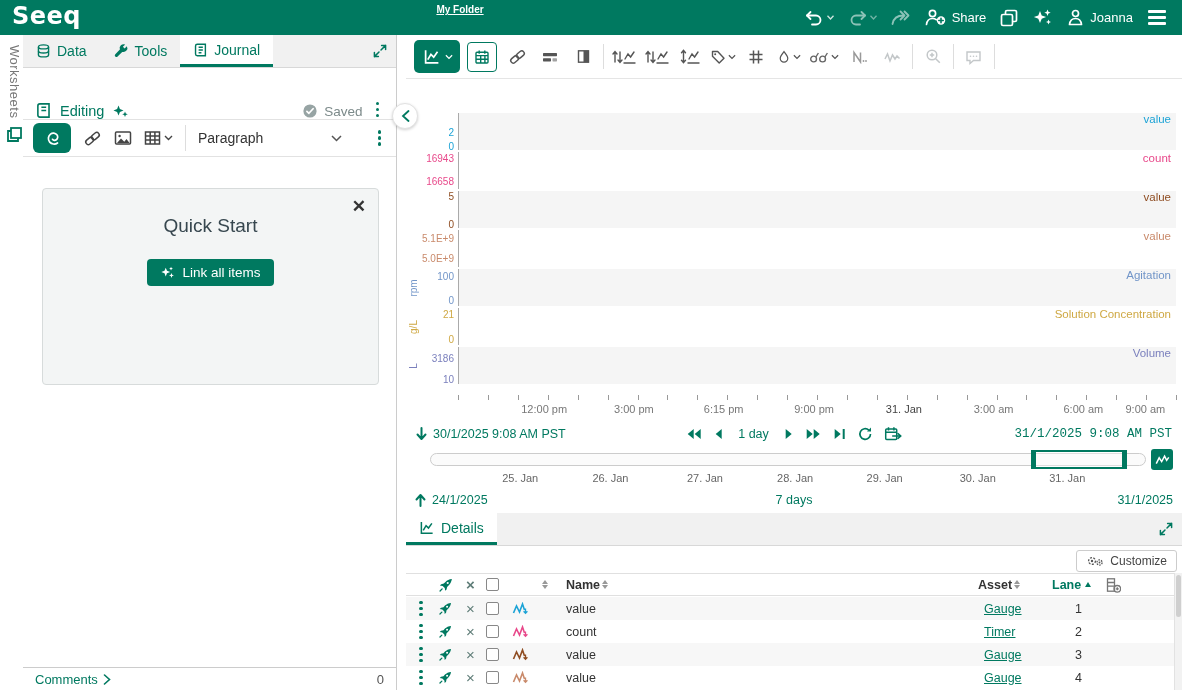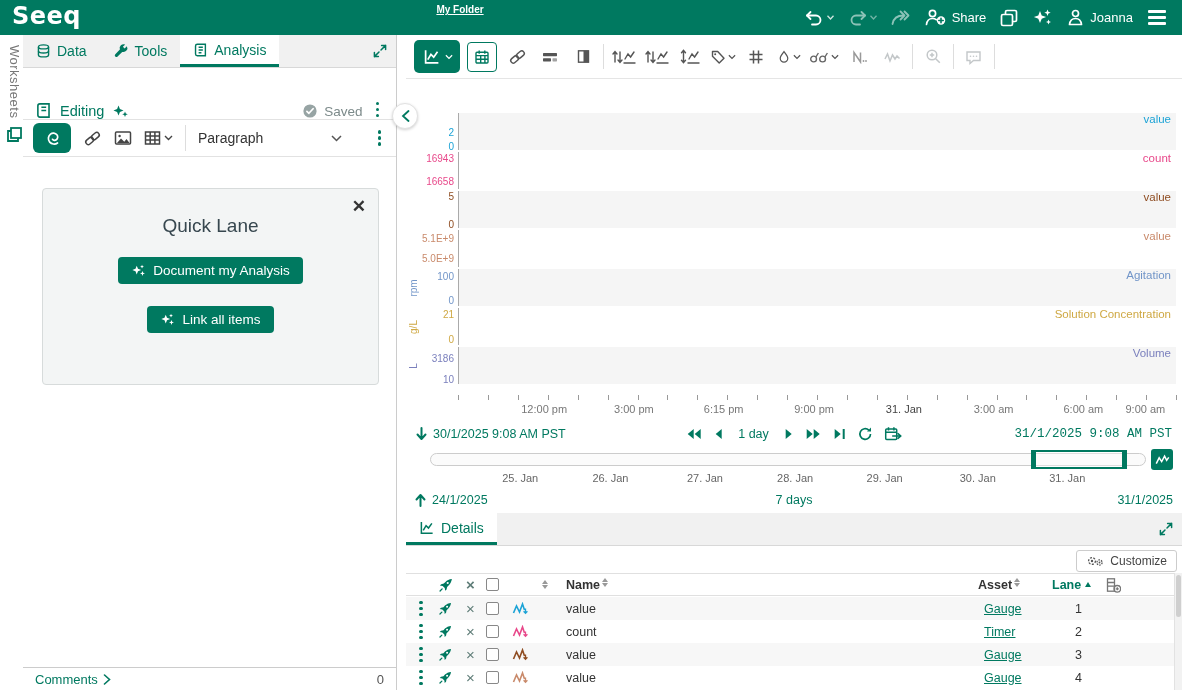--- a/index.html
+++ b/index.html
@@ -98,21 +98,21 @@
   .range-center{position:absolute;left:50%;transform:translateX(-50%);}
   .range-end{margin-left:auto;}
 
   
   .details{position:absolute;top:478px;left:0;right:0;bottom:0;background:#fff;}
   .customize{position:absolute;top:37px;right:5px;display:flex;align-items:center;gap:6px;border:1px solid #ccc;border-radius:3px;background:#fff;padding:3px 9px;font-size:12px;color:#444;cursor:pointer;}
   .dgrid{display:grid;grid-template-columns:24px 26px 22px 26px 30px 24px 1fr 74px 53px 40px 37px;align-items:center;height:23px;padding-left:8px;font-size:12.5px;color:#333;}
   .dhead{position:absolute;top:60px;left:0;right:0;border-top:1px solid #e0e0e0;border-bottom:1px solid #e0e0e0;font-weight:700;font-size:12.5px;}
   .drows{position:absolute;top:84px;left:0;right:0;}
   .drow:nth-child(odd){background:#f7f7f7;}
-  .cell{display:flex;align-items:flex-start;gap:2px;}
+  .cell{display:flex;align-items:center;gap:2px;}
   .xmark{color:#5f7d78;font-size:15px;line-height:1;cursor:pointer;padding:0 2px;}
   .cbx{width:13px;height:13px;border:1.5px solid #888;border-radius:2px;background:#fff;cursor:pointer;}
   .sort-pair{display:inline-flex;flex-direction:column;align-items:center;gap:1.5px;cursor:pointer;}
   .tri-up{width:0;height:0;border-left:3.5px solid transparent;border-right:3.5px solid transparent;border-bottom:4.5px solid #999;}
   .tri-down{width:0;height:0;border-left:3.5px solid transparent;border-right:3.5px solid transparent;border-top:4.5px solid #999;}
   .tri-up.teal{border-bottom:5px solid #007960;}
   .lane-col-head{color:#007960;display:flex;align-items:center;gap:4px;font-weight:700;}
   .asset-link{color:#007960;text-decoration:underline;font-size:12.5px;}
   .lane-num{justify-content:center;display:flex;}
   .dscroll{position:absolute;top:60px;right:0;bottom:0;width:8px;background:#f2f2f2;border-left:1px solid #e2e2e2;}
@@ -218,21 +218,21 @@
         <svg width="16" height="16" viewBox="0 0 16 16" fill="#007960">
             <path d="M13.9 3.2 11.6 5.5 9.9 3.8l2.3-2.3a4 4 0 0 0-5.3 5.1L2.3 11.2a1.6 1.6 0 1 0 2.3 2.3l4.6-4.6a4 4 0 0 0 4.7-5.7z"></path>
           </svg>
         <span>Tools</span>
       </div>
       <div class="tab active">
         <svg width="15" height="16" viewBox="0 0 16 16" fill="none" stroke="#007960" stroke-width="1.5">
             <path d="M4.6 1.8h8.6v12.4H4.6A1.9 1.9 0 0 1 2.7 12.3V3.7a1.9 1.9 0 0 1 1.9-1.9z"></path>
             <path d="M6 5h4.5M6 8h4.5M6 11h3"></path>
           </svg>
-        <span>Analysis</span>
+        <span>Journal</span>
       </div>
       <span class="expand-btn">
         <svg width="14" height="14" viewBox="0 0 14 14" fill="none" stroke="#007960" stroke-width="1.5" stroke-linecap="round" stroke-linejoin="round">
             <path d="M8.6 1.4h4v4M12.6 1.4 8 6M5.4 12.6h-4v-4M1.4 12.6 6 8"></path>
           </svg>
       </span>
     </div>
 
     <div class="edit-row">
       <svg width="17" height="17" viewBox="0 0 16 16" fill="none" stroke="#007960" stroke-width="1.5">
@@ -297,29 +297,21 @@
       </span>
       <span class="kebab fmt-kebab">
           <i></i>
           <i></i>
           <i></i>
         </span>
     </div>
 
     <div class="qcard">
       <span class="qcard-close">✕</span>
-      <div class="qcard-title">Quick Lane</div>
-      <button class="qbtn qbtn1">
-        <svg width="15" height="15" viewBox="0 0 17 16" fill="#fff">
-            <path d="M6.5 2.5l1.4 3.6L11.5 7.5 7.9 8.9 6.5 12.5 5.1 8.9 1.5 7.5l3.6-1.4z"></path>
-            <path d="M13 8.5l.8 2 2 .8-2 .8-.8 2-.8-2-2-.8 2-.8z"></path>
-            <path d="M12.5 1.5l.6 1.5 1.5.6-1.5.6-.6 1.5-.6-1.5-1.5-.6 1.5-.6z"></path>
-          </svg>
-        <span>Document my Analysis</span>
-      </button>
+      <div class="qcard-title">Quick Start</div>
       <button class="qbtn qbtn2">
         <svg width="15" height="15" viewBox="0 0 17 16" fill="#fff">
             <path d="M6.5 2.5l1.4 3.6L11.5 7.5 7.9 8.9 6.5 12.5 5.1 8.9 1.5 7.5l3.6-1.4z"></path>
             <path d="M13 8.5l.8 2 2 .8-2 .8-.8 2-.8-2-2-.8 2-.8z"></path>
             <path d="M12.5 1.5l.6 1.5 1.5.6-1.5.6-.6 1.5-.6-1.5-1.5-.6 1.5-.6z"></path>
           </svg>
         <span>Link all items</span>
       </button>
     </div>
 

